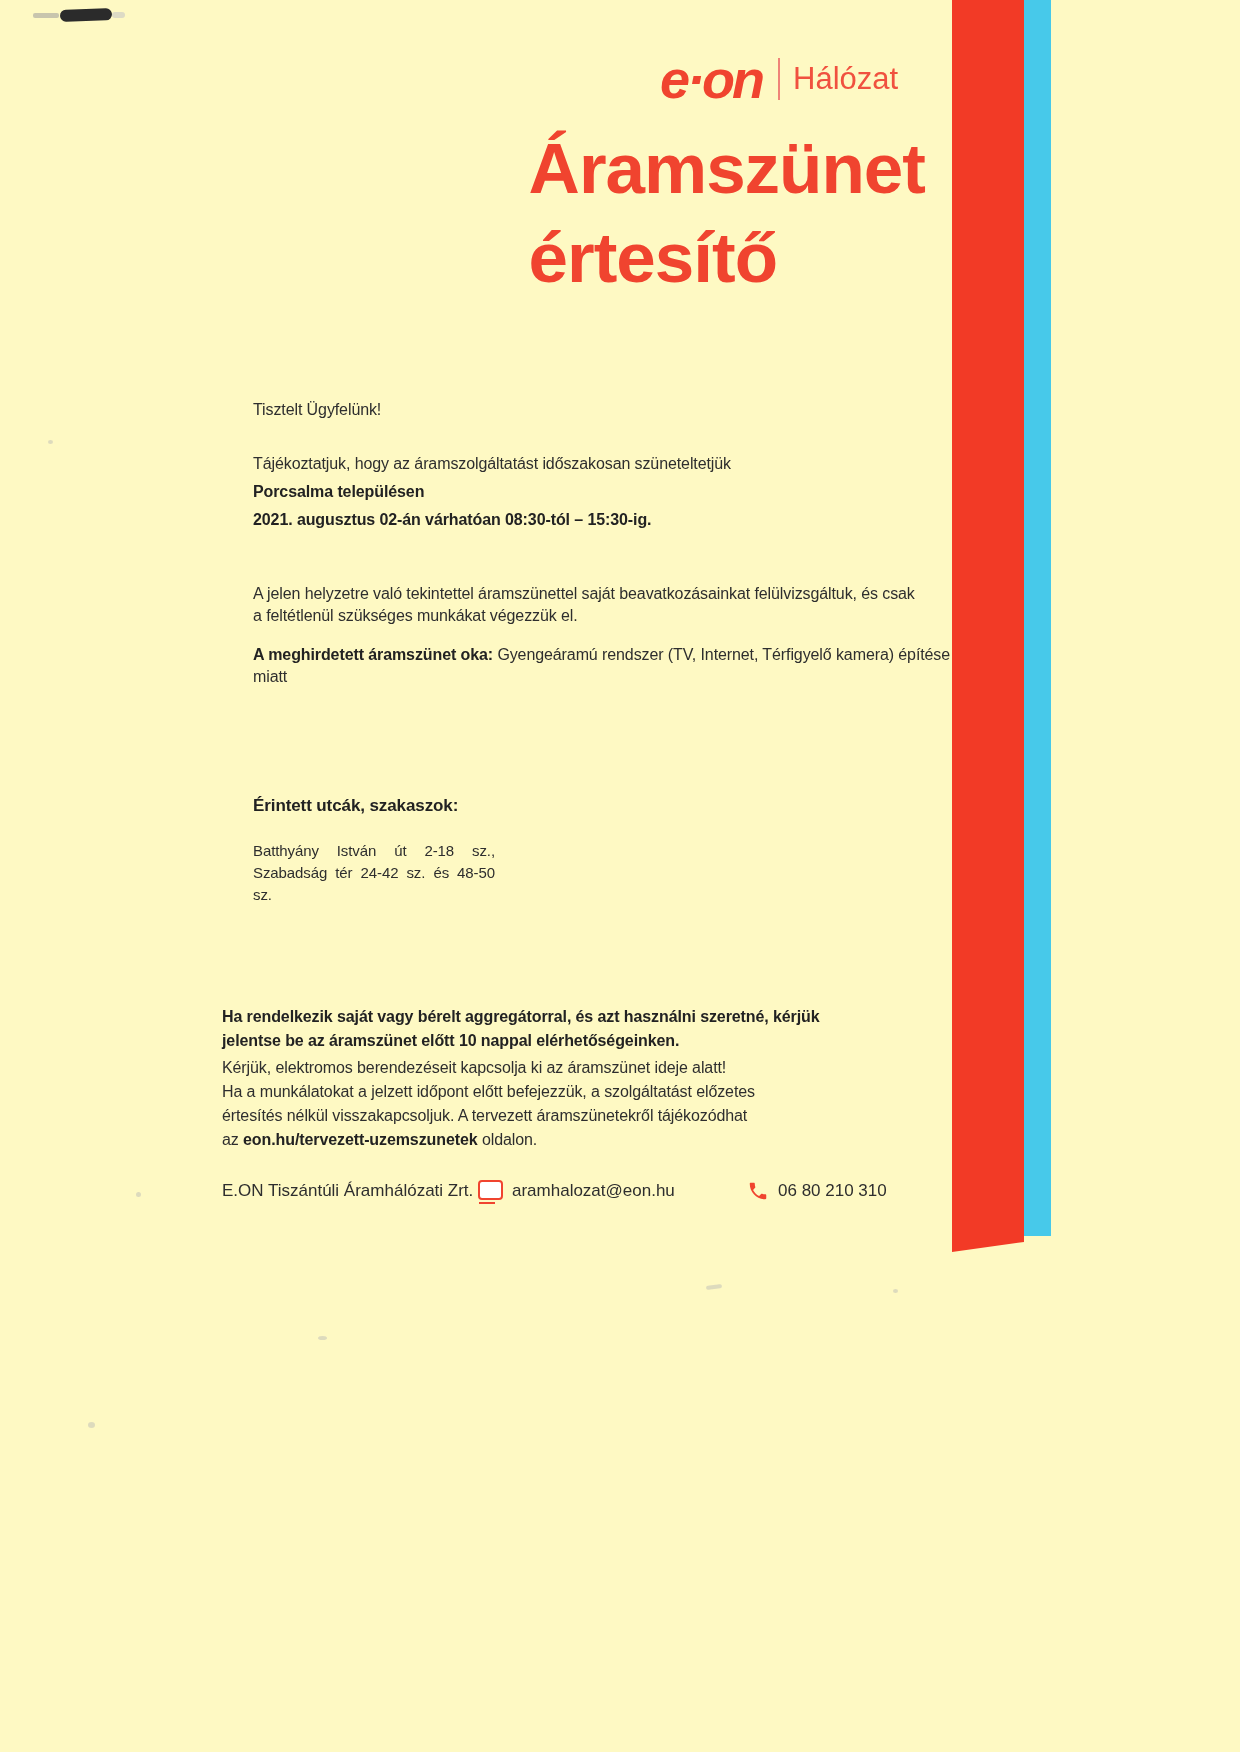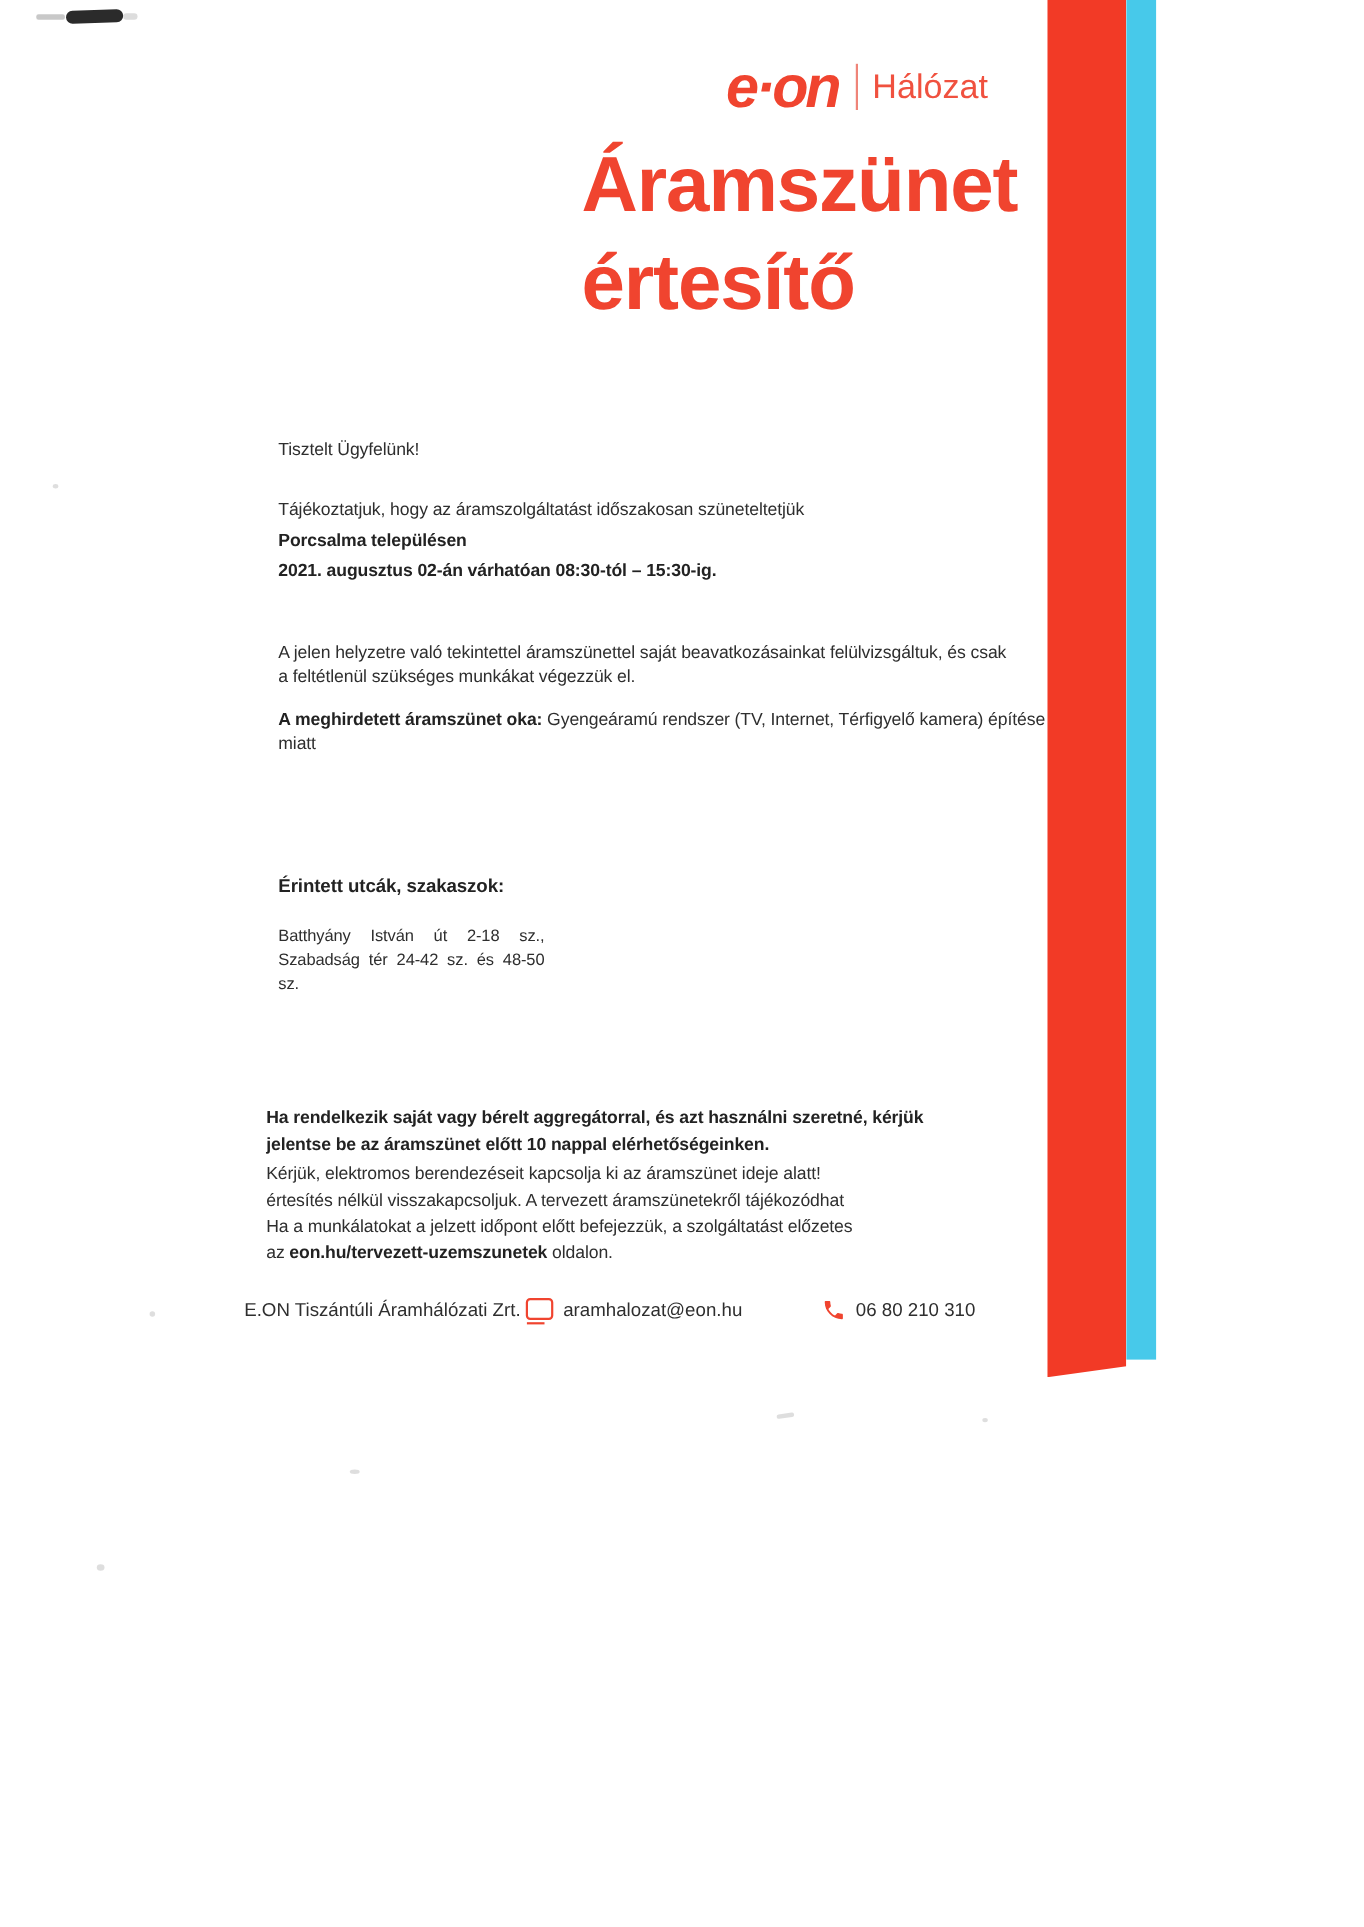--- a/index.html
+++ b/index.html
@@ -1,17 +1,17 @@
 <!DOCTYPE html>
 <html><head>
 <meta charset="utf-8">
 <style>
   html,body{margin:0;padding:0;background:#e9e9e9;}
   .page{
-    position:relative;width:1240px;height:1752px;background:#ffffff;
+    position:relative;width:1240px;height:1752px;background:#fef9c3;
     overflow:hidden;font-family:"Liberation Sans",sans-serif;color:#2e2e2e;
     margin:0 auto;
   }
   
   .stripe-red{
     position:absolute;left:952px;top:0;width:72px;height:1252px;
     background:#f23a26;z-index:5;
     clip-path:polygon(0 0,100% 0,100% 99.2%,0 100%);
   }
   .stripe-cyan{
@@ -49,21 +49,21 @@
   .bold{font-weight:bold;color:#222;}
   .salutation{top:399px;line-height:22px;}
   .intro{top:450px;line-height:28px;}
   .review{top:583px;line-height:22px;}
   .reason{top:644px;line-height:22px;}
   .affected-heading{top:795px;font-size:17px;font-weight:bold;color:#222;line-height:22px;text-align:right;}
   .address{
     top:840px;width:242px;font-size:15px;line-height:22px;
     text-align:justify;white-space:normal;
   }
-  .closing{top:1005px;left:222px;line-height:24px;margin-left:20px;}
+  .closing{top:1005px;left:222px;line-height:24px;}
   .closing .mb{margin-bottom:3px;}
   
   .footer{position:absolute;top:1178px;left:0;width:896px;height:30px;z-index:2;font-size:17px;}
   .company{position:absolute;left:222px;top:3px;}
   .envelope{
     position:absolute;left:478px;top:2px;width:21px;height:16px;
     border:2px solid #f0442f;border-radius:4px;background:#fff;
   }
   .envelope:after{
     content:"";position:absolute;left:-1px;bottom:-6px;width:16px;height:2px;background:#f0442f;
@@ -120,22 +120,22 @@
   </div>
 
   <div class="tb affected-heading line">Érintett utcák, szakaszok:</div>
 
   <div class="tb address">Batthyány István út 2-18 sz., Szabadság tér 24-42 sz. és 48-50 sz.</div>
 
   <div class="tb closing">
     <div class="line bold">Ha rendelkezik saját vagy bérelt aggregátorral, és azt használni szeretné, kérjük</div>
     <div class="line bold mb">jelentse be az áramszünet előtt 10 nappal elérhetőségeinken.</div>
     <div class="line">Kérjük, elektromos berendezéseit kapcsolja ki az áramszünet ideje alatt!</div>
+    <div class="line">Ha a munkálatokat a jelzett időpont előtt befejezzük, a szolgáltatást előzetes</div>
     <div class="line">értesítés nélkül visszakapcsoljuk. A tervezett áramszünetekről tájékozódhat</div>
-    <div class="line">Ha a munkálatokat a jelzett időpont előtt befejezzük, a szolgáltatást előzetes</div>
     <div class="line"><span>az </span><span class="bold">eon.hu/tervezett-uzemszunetek</span><span> oldalon.</span></div>
   </div>
 
   <div class="footer">
     <span class="company">E.ON Tiszántúli Áramhálózati Zrt.</span>
     <span class="envelope"></span>
     <span class="email">aramhalozat@eon.hu</span>
     <svg class="phone-svg" width="22" height="22" viewBox="0 0 24 24">
       <path fill="#f0442f" d="M6.62 10.79c1.44 2.83 3.76 5.14 6.59 6.59l2.2-2.2c.27-.27.67-.36 1.02-.24 1.12.37 2.33.57 3.57.57.55 0 1 .45 1 1V20c0 .55-.45 1-1 1-9.39 0-17-7.61-17-17 0-.55.45-1 1-1h3.5c.55 0 1 .45 1 1 0 1.25.2 2.45.57 3.57.11.35.03.74-.25 1.02l-2.2 2.2z"></path>
     </svg>

